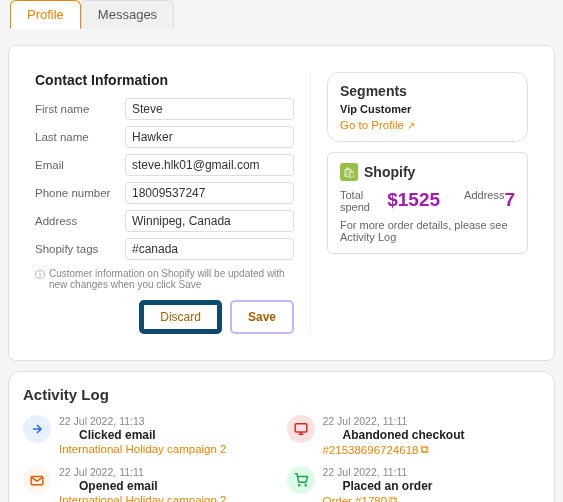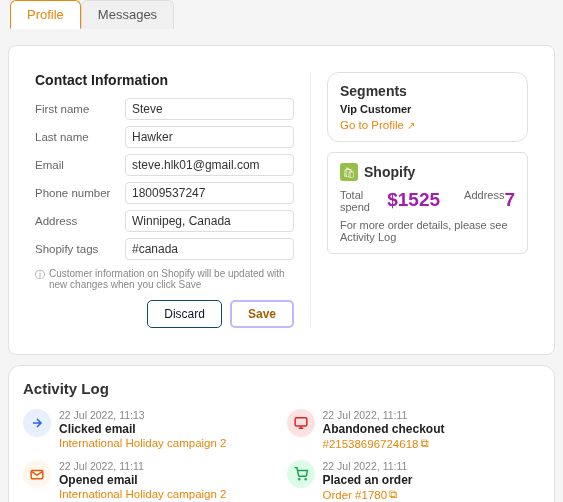--- a/index.html
+++ b/index.html
@@ -111,22 +111,22 @@
     }
     .btn {
       padding: 5px 16px;
       border-radius: 5px;
       font-size: 12px;
       cursor: pointer;
       font-weight: 500;
     }
     .btn-discard {
       background: #fff;
-      border: 1px solid #0c4a6e;
-      color: #0f172a;
+      border: 5px solid #0c4a6e;
+      color: #a16207;
     }
     .btn-save {
       background: #fff;
       border: 2px solid #c4b5fd;
       color: #a16207;
       font-weight: 700;
     }
 
     
     .right-col {
@@ -261,20 +261,21 @@
     .activity-date {
       font-size: 10.5px;
       color: #888;
       margin-bottom: 1px;
     }
     .activity-action {
       font-size: 12px;
       font-weight: 600;
       color: #222;
       margin-bottom: 1px;
+      margin-left: 20px;
     }
     .activity-link {
       font-size: 11.5px;
       color: #e8860a;
       text-decoration: none;
       display: flex;
       align-items: center;
       gap: 2px;
     }
   </style>

